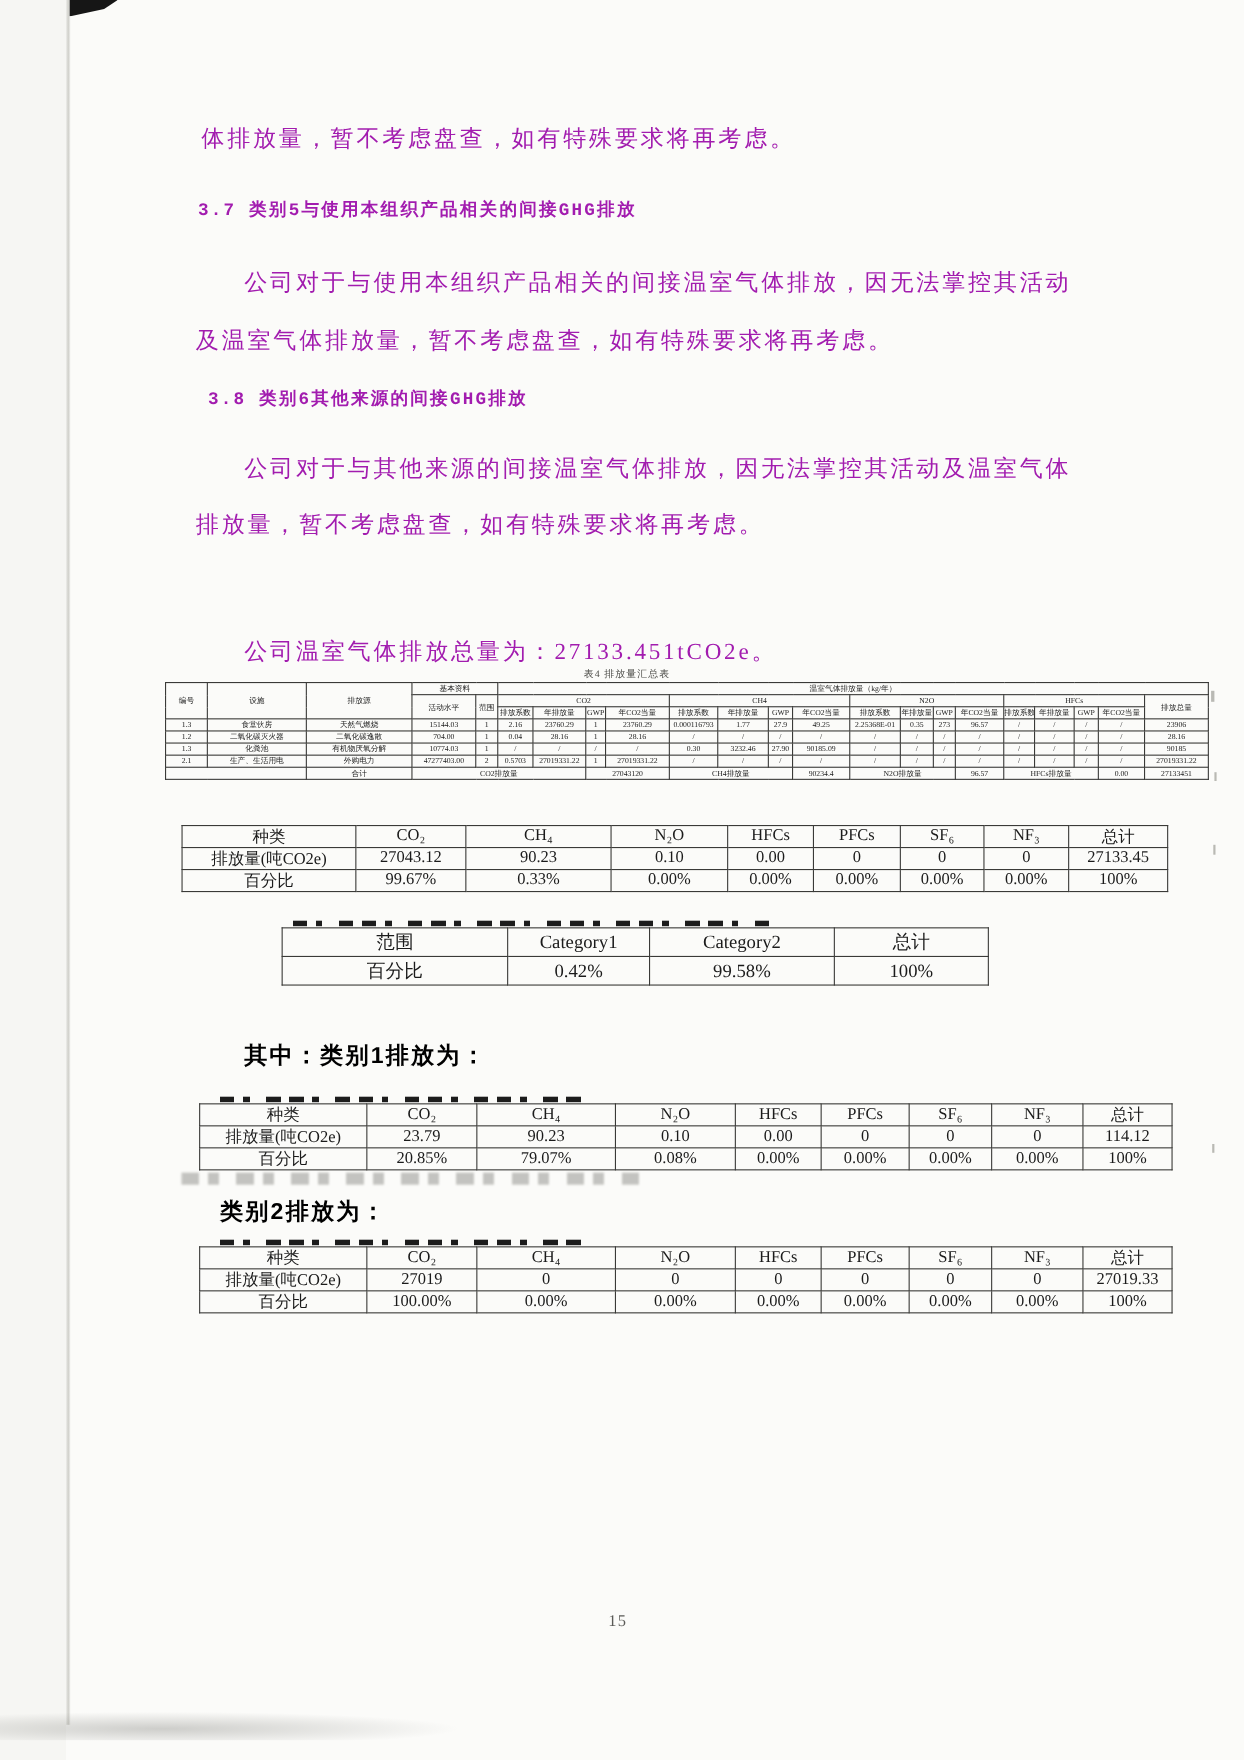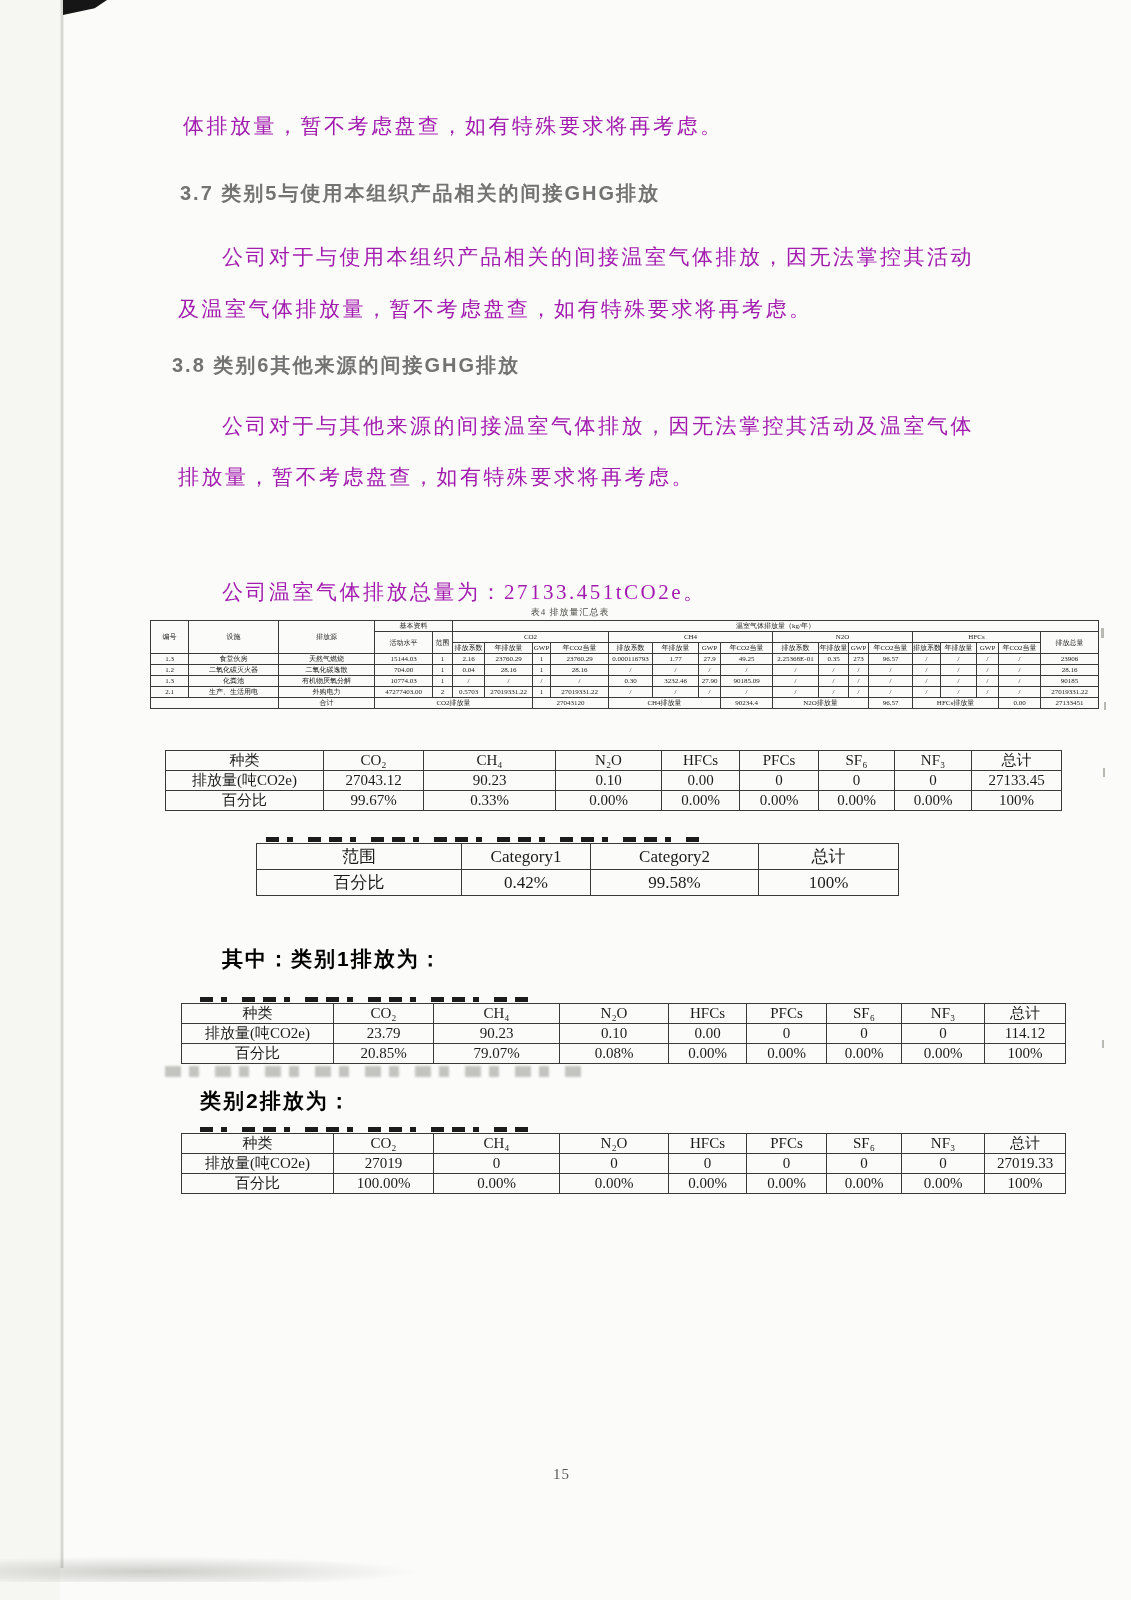--- a/index.html
+++ b/index.html
@@ -13,22 +13,22 @@
     clip-path:polygon(0 0,100% 0,72% 55%,0 100%);}
   .bottom-shadow{position:absolute;left:0;top:1556px;width:420px;height:26px;
     background:radial-gradient(ellipse at 35% 60%,rgba(120,120,115,.35),rgba(120,120,115,0) 70%);}
   .mark{position:absolute;background:#b9b9b4;}
   .smudge-dark{position:absolute;height:5px;filter:blur(.4px);
     background-image:repeating-linear-gradient(90deg,#1c1c1c 0 13px,transparent 13px 21px,#1c1c1c 21px 27px,transparent 27px 42px,#1c1c1c 42px 55px,transparent 55px 63px);}
   .smudge-gray{position:absolute;height:11px;opacity:.38;filter:blur(1px);
     background-image:repeating-linear-gradient(90deg,#6b6b66 0 16px,transparent 16px 24px,#6b6b66 24px 34px,transparent 34px 50px);}
   
   .body-line{position:absolute;font-size:21px;letter-spacing:2.5px;white-space:nowrap;color:#a21caf;}
-  .heading{position:absolute;font-family:Liberation Sans, sans-serif;
-    font-weight:700;font-size:20px;letter-spacing:2px;white-space:nowrap;color:#737373;}
+  .heading{position:absolute;font-family:Liberation Mono, monospace;
+    font-weight:700;font-size:16px;letter-spacing:2px;white-space:nowrap;color:#a21caf;}
   .sub-label{position:absolute;font-family:"Liberation Sans","DejaVu Sans",sans-serif;
     font-weight:700;font-size:21px;letter-spacing:2px;white-space:nowrap;color:#000;}
   .page-number{position:absolute;font-size:15px;color:#5a5a57;letter-spacing:1px;}
   
   table{border-collapse:collapse;position:absolute;table-layout:fixed;background:transparent;}
   th,td{border:1px solid #3a3a38;font-weight:normal;text-align:center;vertical-align:middle;
     overflow:hidden;white-space:nowrap;color:#1b1b1b;}
   .detail-table{left:150px;top:620px;width:916px;font-size:7px;line-height:8px;}
   .detail-table th,.detail-table td{border-width:1px;padding:1px 0;}
   .detail-table tr.totals td:first-child{border-left:1px solid #3a3a38;}
@@ -55,21 +55,21 @@
   <div class="mark" style="left:1104px;top:702px;width:2px;height:8px;"></div>
   <div class="mark" style="left:1103px;top:768px;width:2px;height:9px;"></div>
   <div class="mark" style="left:1102px;top:1040px;width:2px;height:8px;"></div>
 
   <div class="body-line" style="left:183px;top:112px;">体排放量，暂不考虑盘查，如有特殊要求将再考虑。</div>
 
   <div class="heading" style="left:180px;top:180px;">3.7 类别5与使用本组织产品相关的间接GHG排放</div>
   <div class="body-line" style="left:222px;top:243px;">公司对于与使用本组织产品相关的间接温室气体排放，因无法掌控其活动</div>
   <div class="body-line" style="left:178px;top:295px;">及温室气体排放量，暂不考虑盘查，如有特殊要求将再考虑。</div>
 
-  <div class="heading" style="left:172px;top:352px;">3.8 类别6其他来源的间接GHG排放</div>
+  <div class="heading" style="left:189px;top:352px;">3.8 类别6其他来源的间接GHG排放</div>
   <div class="body-line" style="left:178px;top:463px;">排放量，暂不考虑盘查，如有特殊要求将再考虑。</div>
   <div class="body-line" style="left:222px;top:412px;">公司对于与其他来源的间接温室气体排放，因无法掌控其活动及温室气体</div>
 
   <div class="body-line" style="left:222px;top:578px;">公司温室气体排放总量为：27133.451tCO2e。</div>
 
   <div class="detail-caption">表4  排放量汇总表</div>
   <table class="detail-table">
     <colgroup>
       <col style="width:38px">
         <col style="width:90px">

